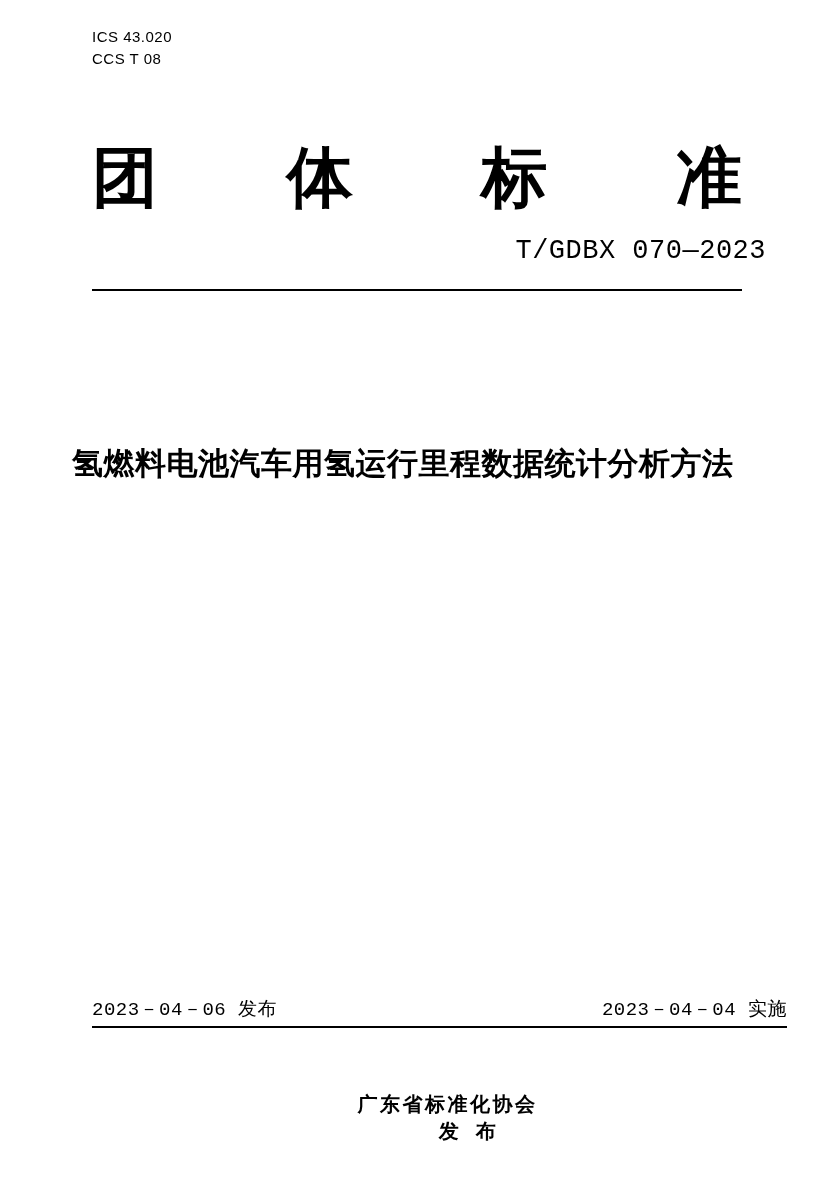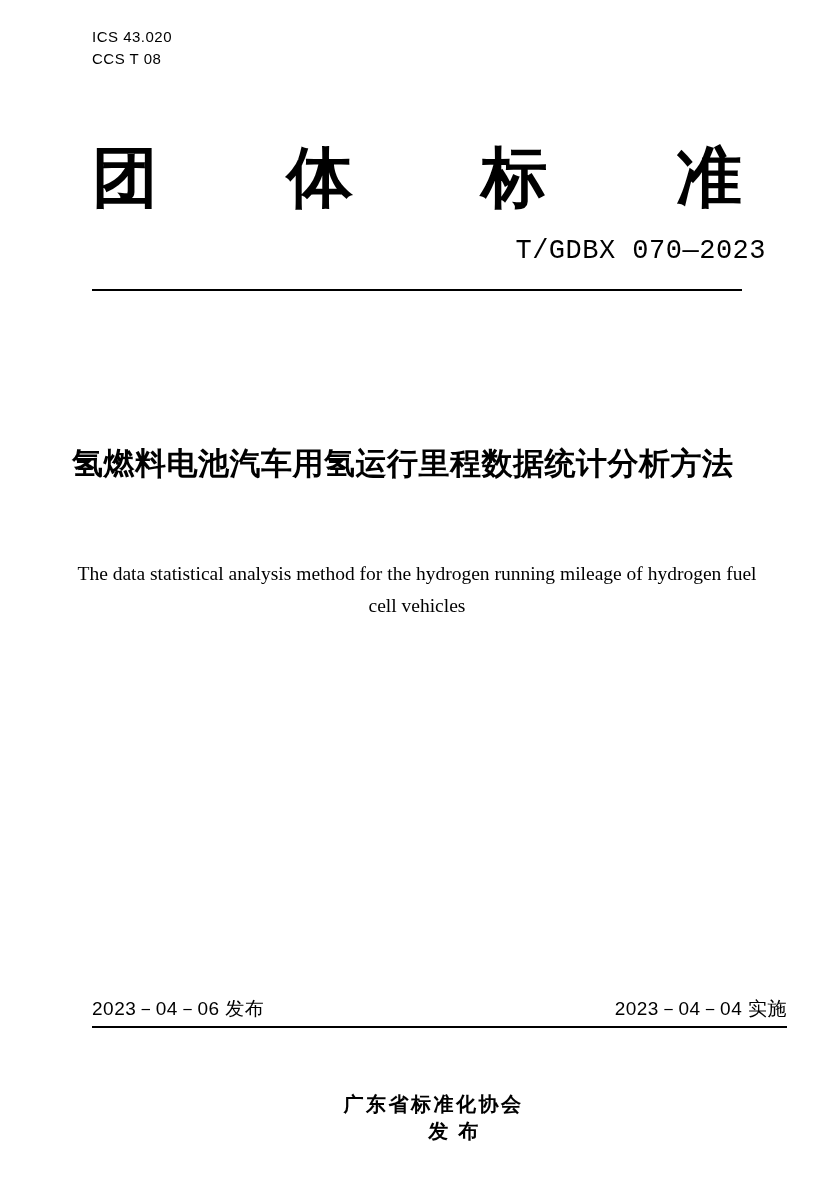--- a/index.html
+++ b/index.html
@@ -100,21 +100,21 @@
   }
 
   
   .dates {
     position: absolute;
     left: 92px;
     top: 996px;
     width: 695px;
     display: flex;
     justify-content: space-between;
-    font-family: Liberation Sans, sans-serif;
+    font-family: Liberation Mono, monospace;
     font-size: 19px;
     letter-spacing: 0.5px;
     gap: 27px;
   }
   .dates .date-item {
     white-space: pre;
   }
 
   
   .rule-bottom {
@@ -126,21 +126,21 @@
     background: #000;
   }
 
   
   .publisher {
     position: absolute;
     left: 92px;
     top: 1068px;
     width: 695px;
     text-align: center;
-    font-family: Liberation Serif, serif;
+    font-family: Liberation Mono, monospace;
     font-weight: bold;
     font-size: 20px;
     letter-spacing: 2.5px;
     white-space: pre;
   }
   .publisher .pub-name {
     margin-right: 42px;
   }
 </style>
 </head>
@@ -159,21 +159,20 @@
     <span>标</span>
     <span>准</span>
   </div>
 
   <div class="stdnum">T/GDBX 070—2023</div>
 
   <div class="rule"></div>
 
   <div class="cn-title">氢燃料电池汽车用氢运行里程数据统计分析方法</div>
 
-  <div class="en-title">The data statistical analysis method for the hydrogen running mileage of hydrogen fuel cell vehicles</div>
 
   <div class="dates">
     <div class="date-item">2023－04－06 发布</div>
     <div class="date-item">2023－04－04 实施</div>
   </div>
 
   <div class="rule-bottom"></div>
 
   <div class="publisher">
     <span class="pub-name">广东省标准化协会</span>

